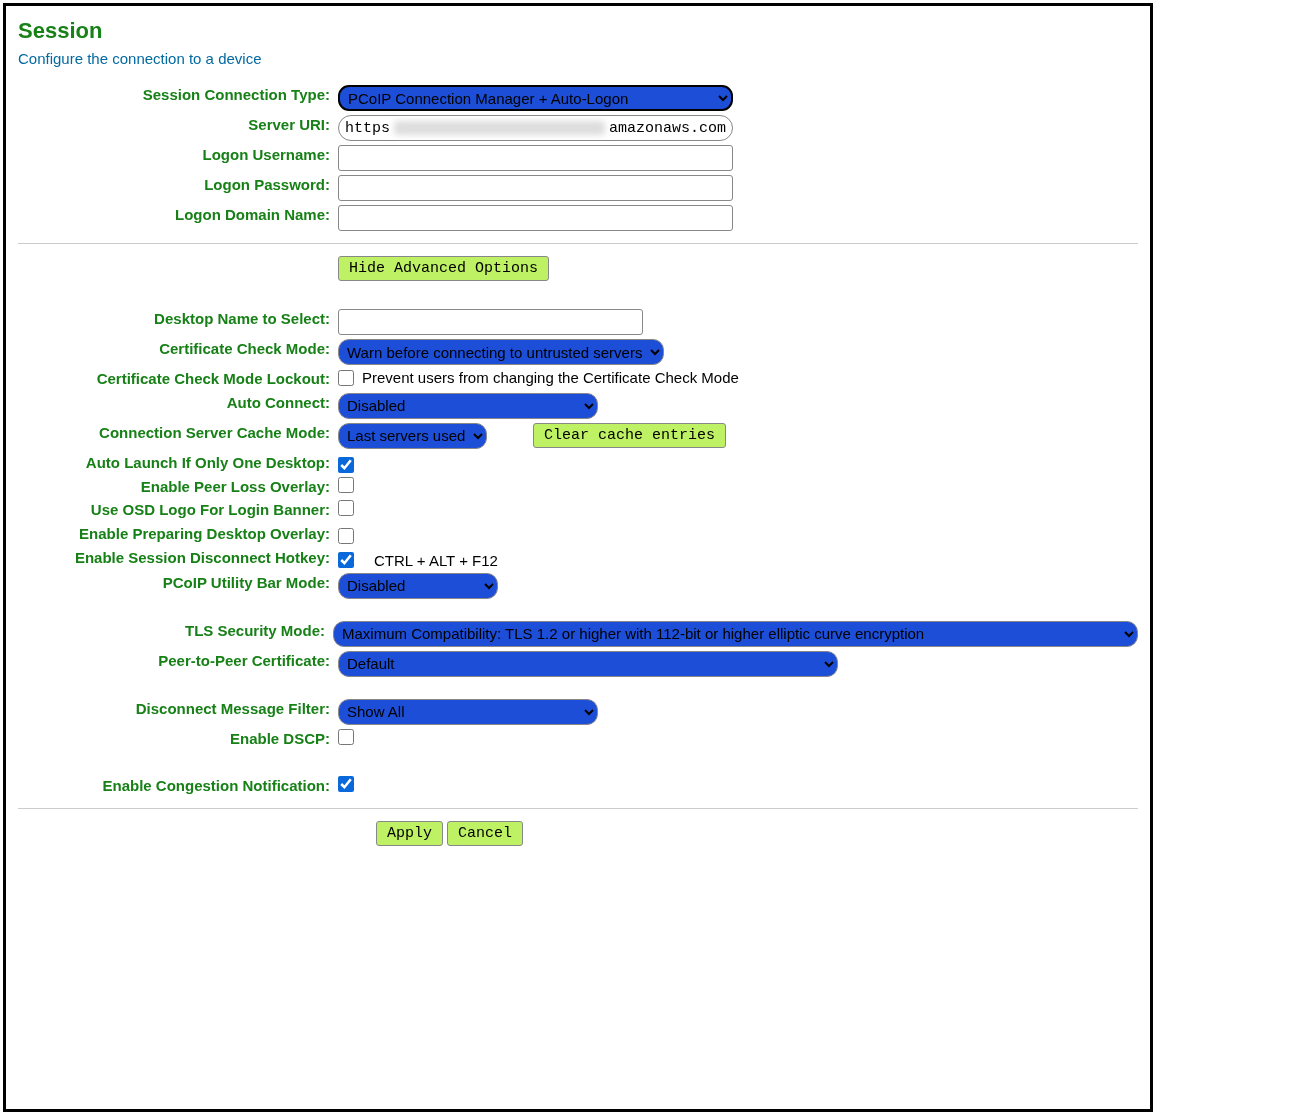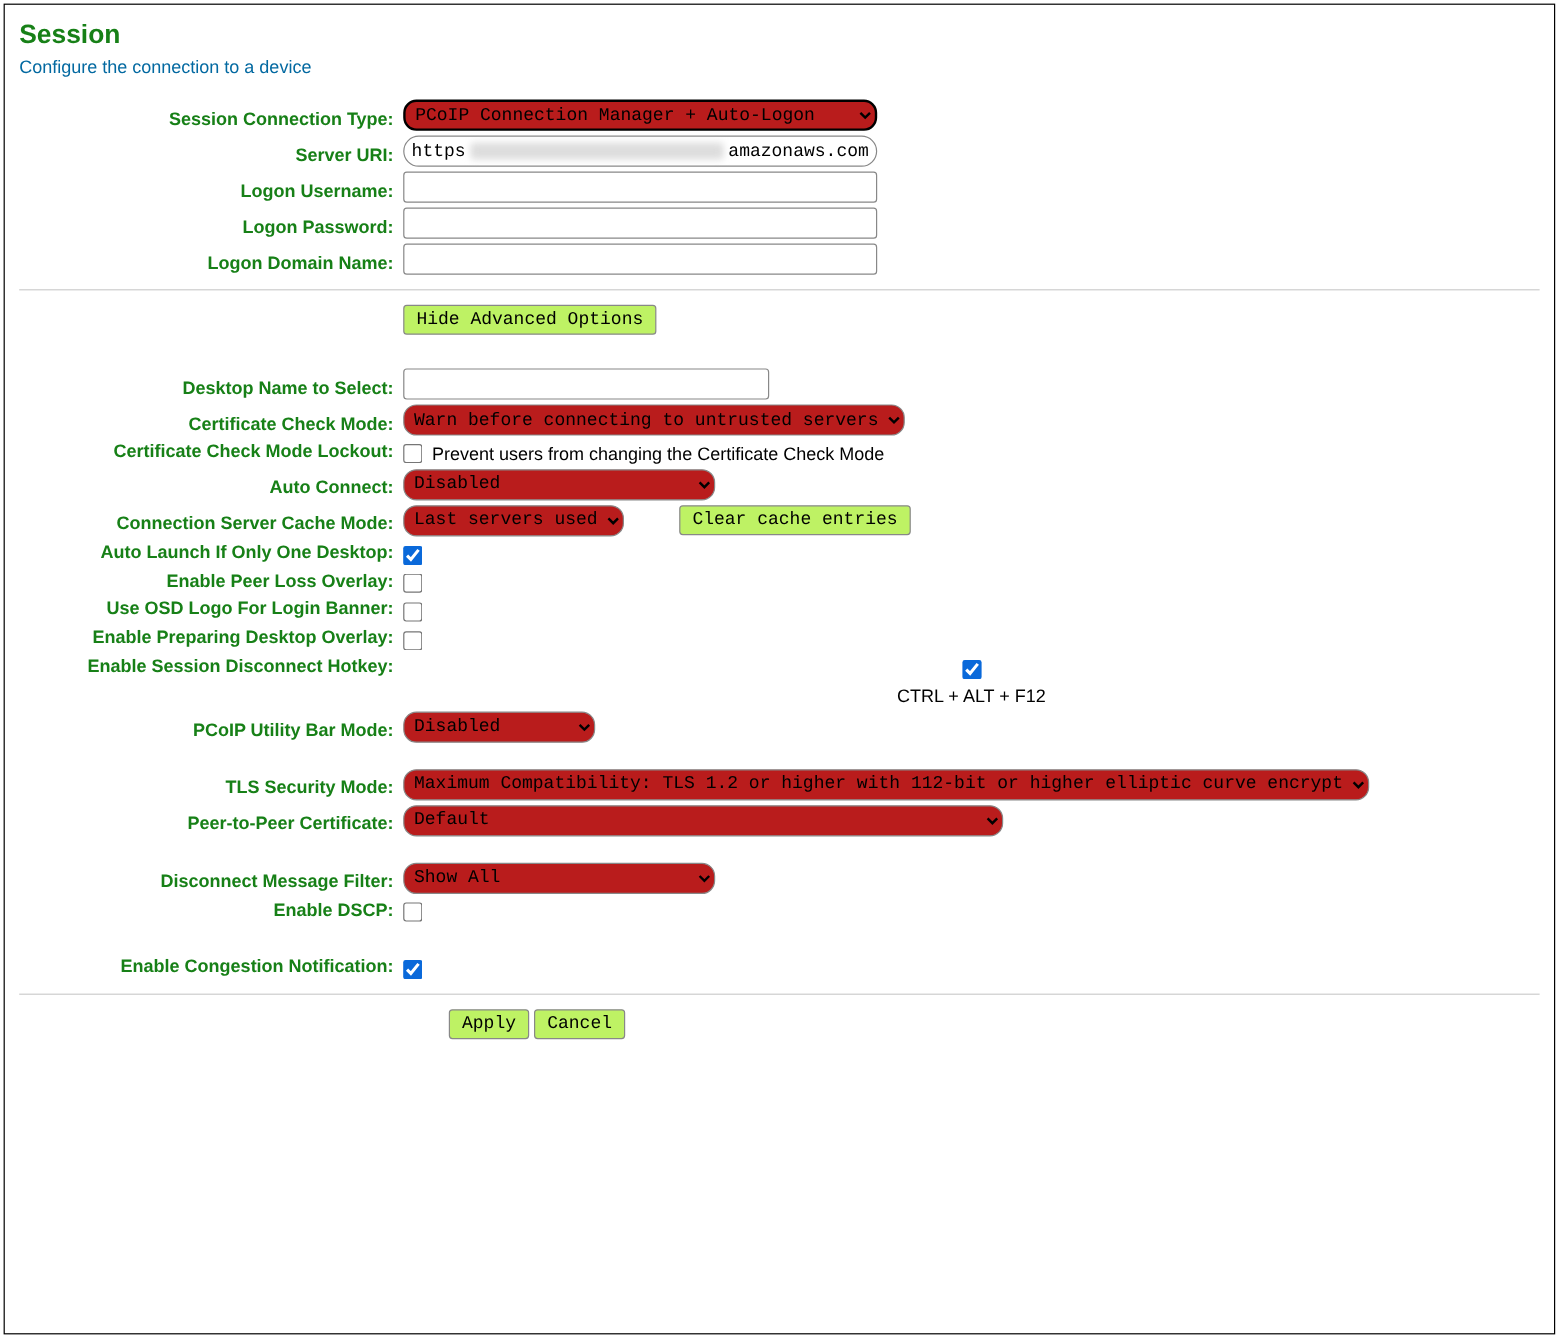--- a/index.html
+++ b/index.html
@@ -5,40 +5,40 @@
   * { box-sizing: border-box; }
   body {
     margin: 0;
     padding: 0;
     font-family: Verdana, Geneva, sans-serif;
     font-size: 14px;
     background: #fff;
     color: #000;
   }
   .page {
-    border: 1px solid #000000;
+    border: 3px solid #000000;
     margin: 3px;
     padding: 8px 12px 12px 12px;
-    width: 1293px;
+    width: 1150px;
     min-height: 1109px;
   }
   h1 {
     color: #178017;
     font-size: 22px;
     font-weight: bold;
     margin: 4px 0 6px 0;
   }
   .subtitle {
     color: #0369a1;
     font-size: 15px;
     margin-bottom: 18px;
   }
   .form-row {
     display: flex;
-    align-items: flex-end;
+    align-items: flex-start;
     margin: 4px 0;
   }
   .form-row.tall { align-items: flex-start; }
   .lbl {
     width: 320px;
     text-align: right;
     padding-right: 8px;
     color: #178017;
     font-weight: bold;
     font-size: 15px;
@@ -58,26 +58,26 @@
   input[type=text], input[type=password] {
     font-family: "Courier New", monospace;
     font-size: 15px;
     padding: 3px 6px;
     border: 1px solid #888;
     border-radius: 3px;
     background: #fff;
     height: 26px;
   }
   select {
-    font-family: Liberation Mono, monospace;
+    font-family: Liberation Sans, sans-serif;
     font-size: 15px;
     padding: 2px 4px;
     border: 1px solid #888;
     border-radius: 11px;
-    background: #b91c1c;
+    background: #1d4ed8;
     height: 26px;
   }
   button {
     font-family: "Courier New", monospace;
     font-size: 15px;
     padding: 3px 10px;
     border: 1px solid #888;
     border-radius: 3px;
     background: #bef264;
     cursor: pointer;
@@ -239,21 +239,21 @@
 
   <div class="form-row tall">
     <div class="lbl">Enable Preparing Desktop Overlay:</div>
     <div class="ctrl" style="padding-top:4px">
         <input type="checkbox" style="">
       </div>
   </div>
 
   <div class="form-row tall">
     <div class="lbl">Enable Session Disconnect Hotkey:</div>
-    <div class="ctrl" style="padding-top:4px; gap:6px;flex-direction:column;">
+    <div class="ctrl" style="padding-top:4px; gap:20px;">
       <input type="checkbox" checked="" style="">
       <span class="ck-text">CTRL + ALT + F12</span>
     </div>
   </div>
 
 
   <div class="form-row">
     <div class="lbl">PCoIP Utility Bar Mode:</div>
     <div class="ctrl">
       <select style="width:160px">

